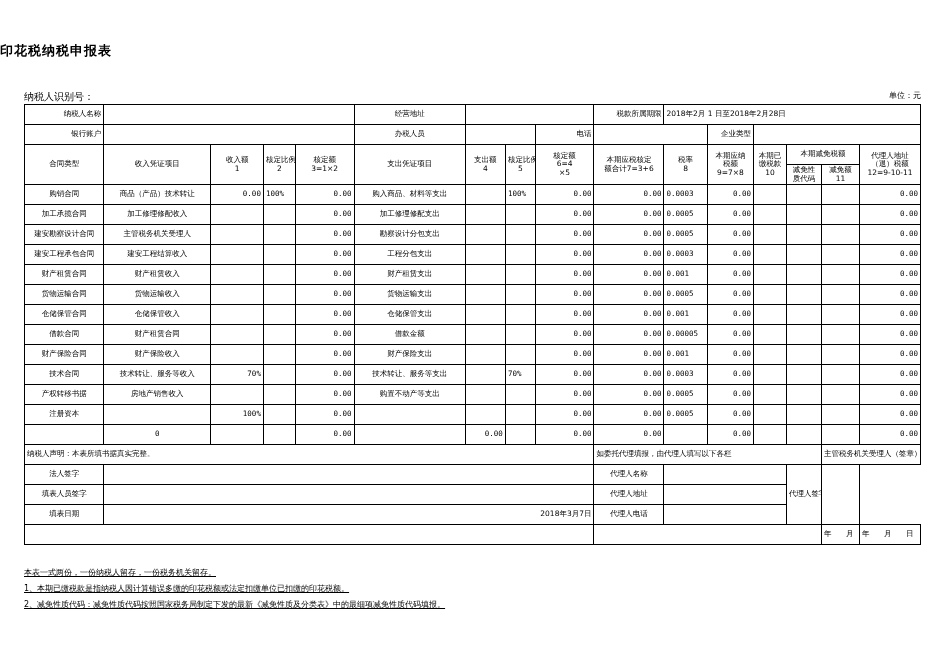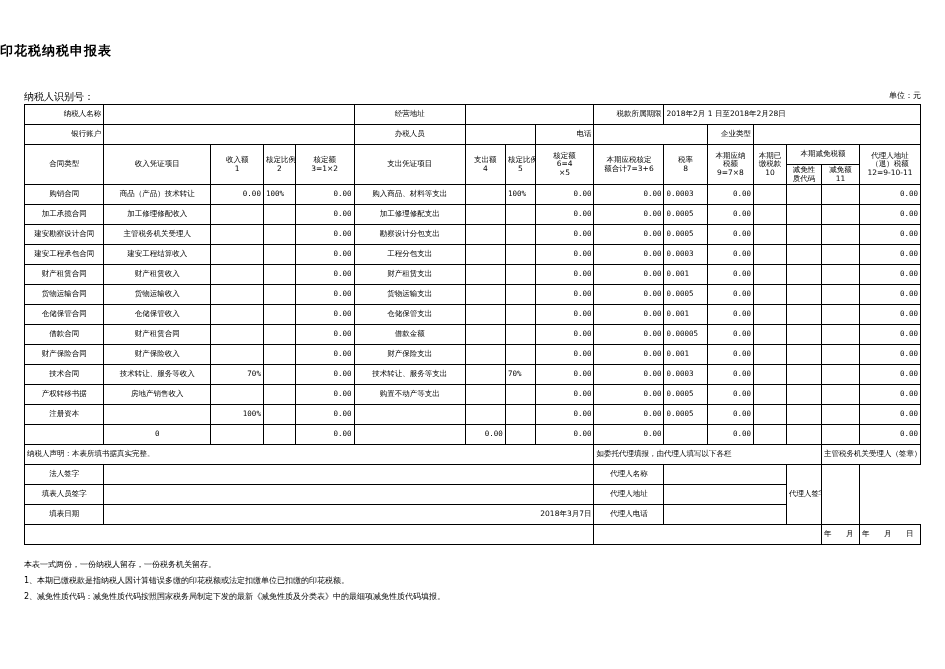--- a/index.html
+++ b/index.html
@@ -79,23 +79,24 @@
     font-size: 7.5px;
   }
   .decl-left { text-align: center; padding-left: 6px; }
   .ymd {
     text-align: right;
     padding-right: 34px;
     letter-spacing: 6px;
     font-size: 7.5px;
   }
   .notes {
-    margin: 12px 24px 0 24px;
+    margin: 20px 24px 0 24px;
     font-size: 8px;
     line-height: 2.0;
+    text-decoration: underline;
   }
   .notes div { white-space: nowrap; }
   .sig-cell { vertical-align: top; padding-top: 2px; }
 </style>
 </head>
 <body>
 
 <div class="page">
 
   <div class="doc-title">印花税纳税申报表</div>

